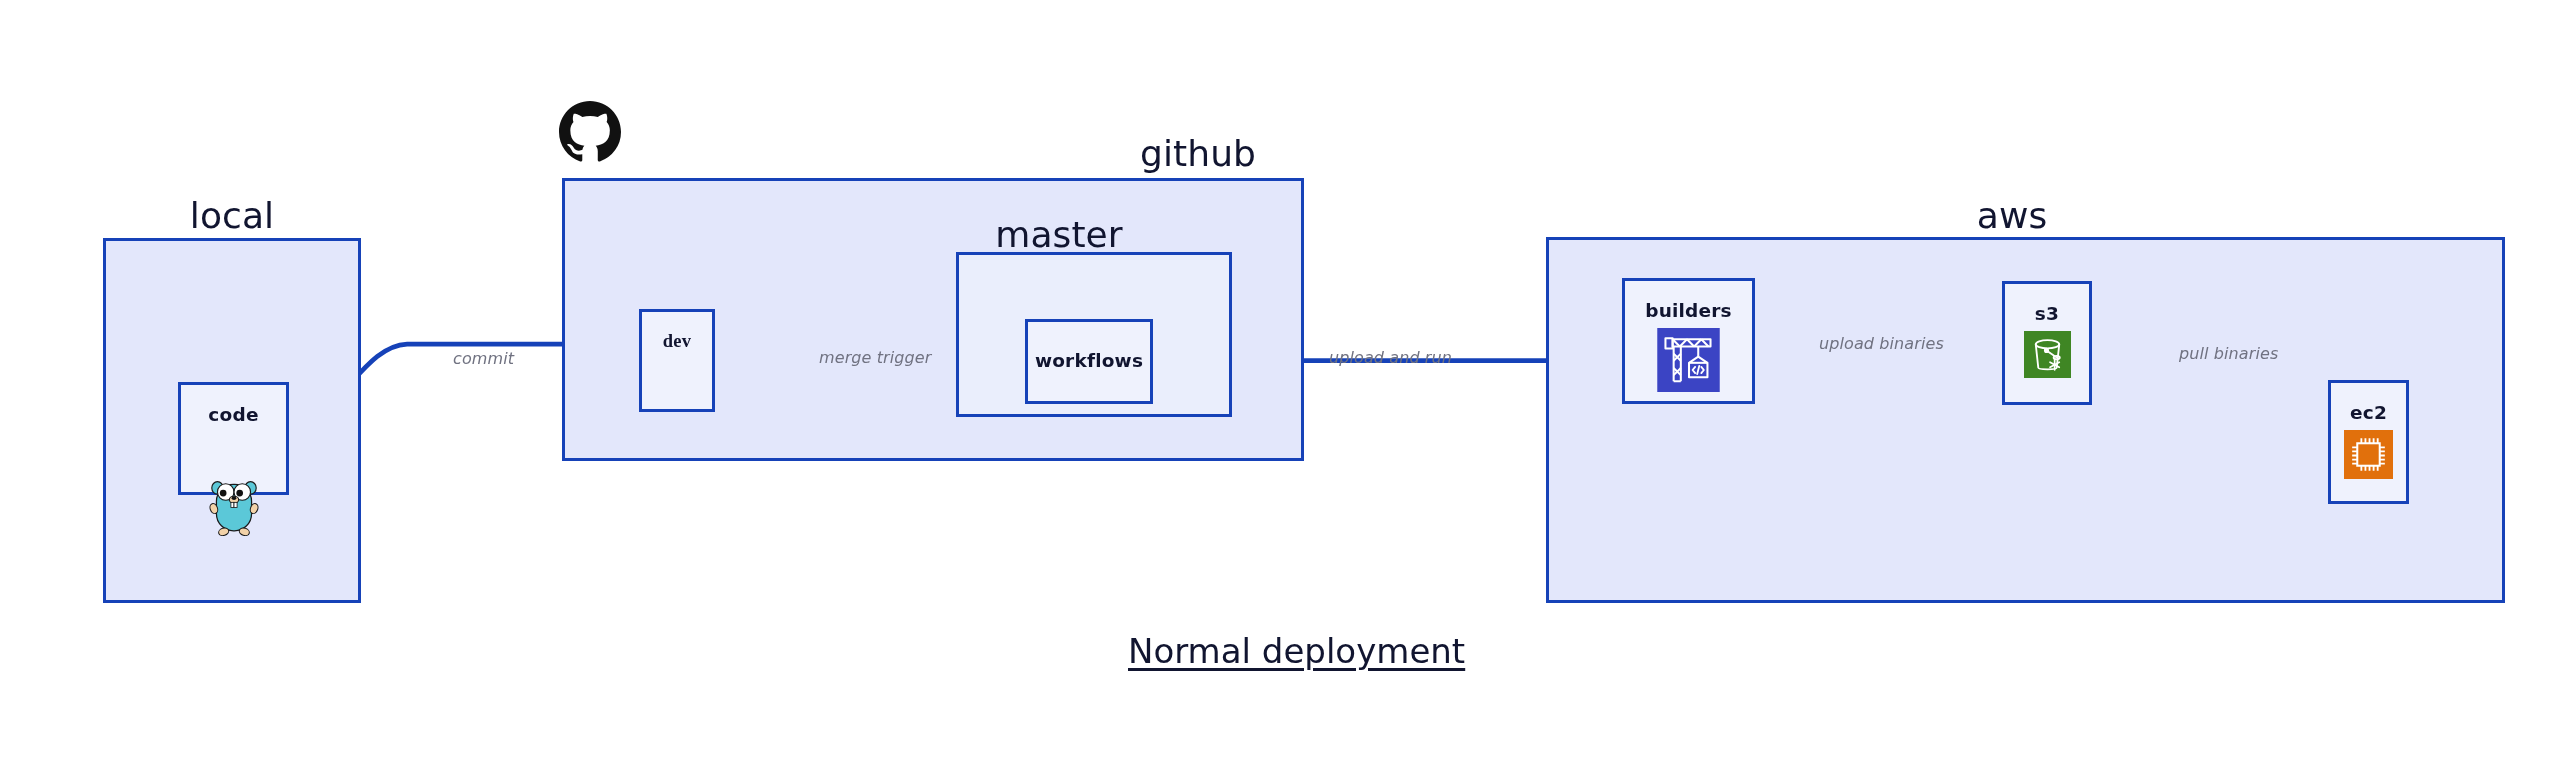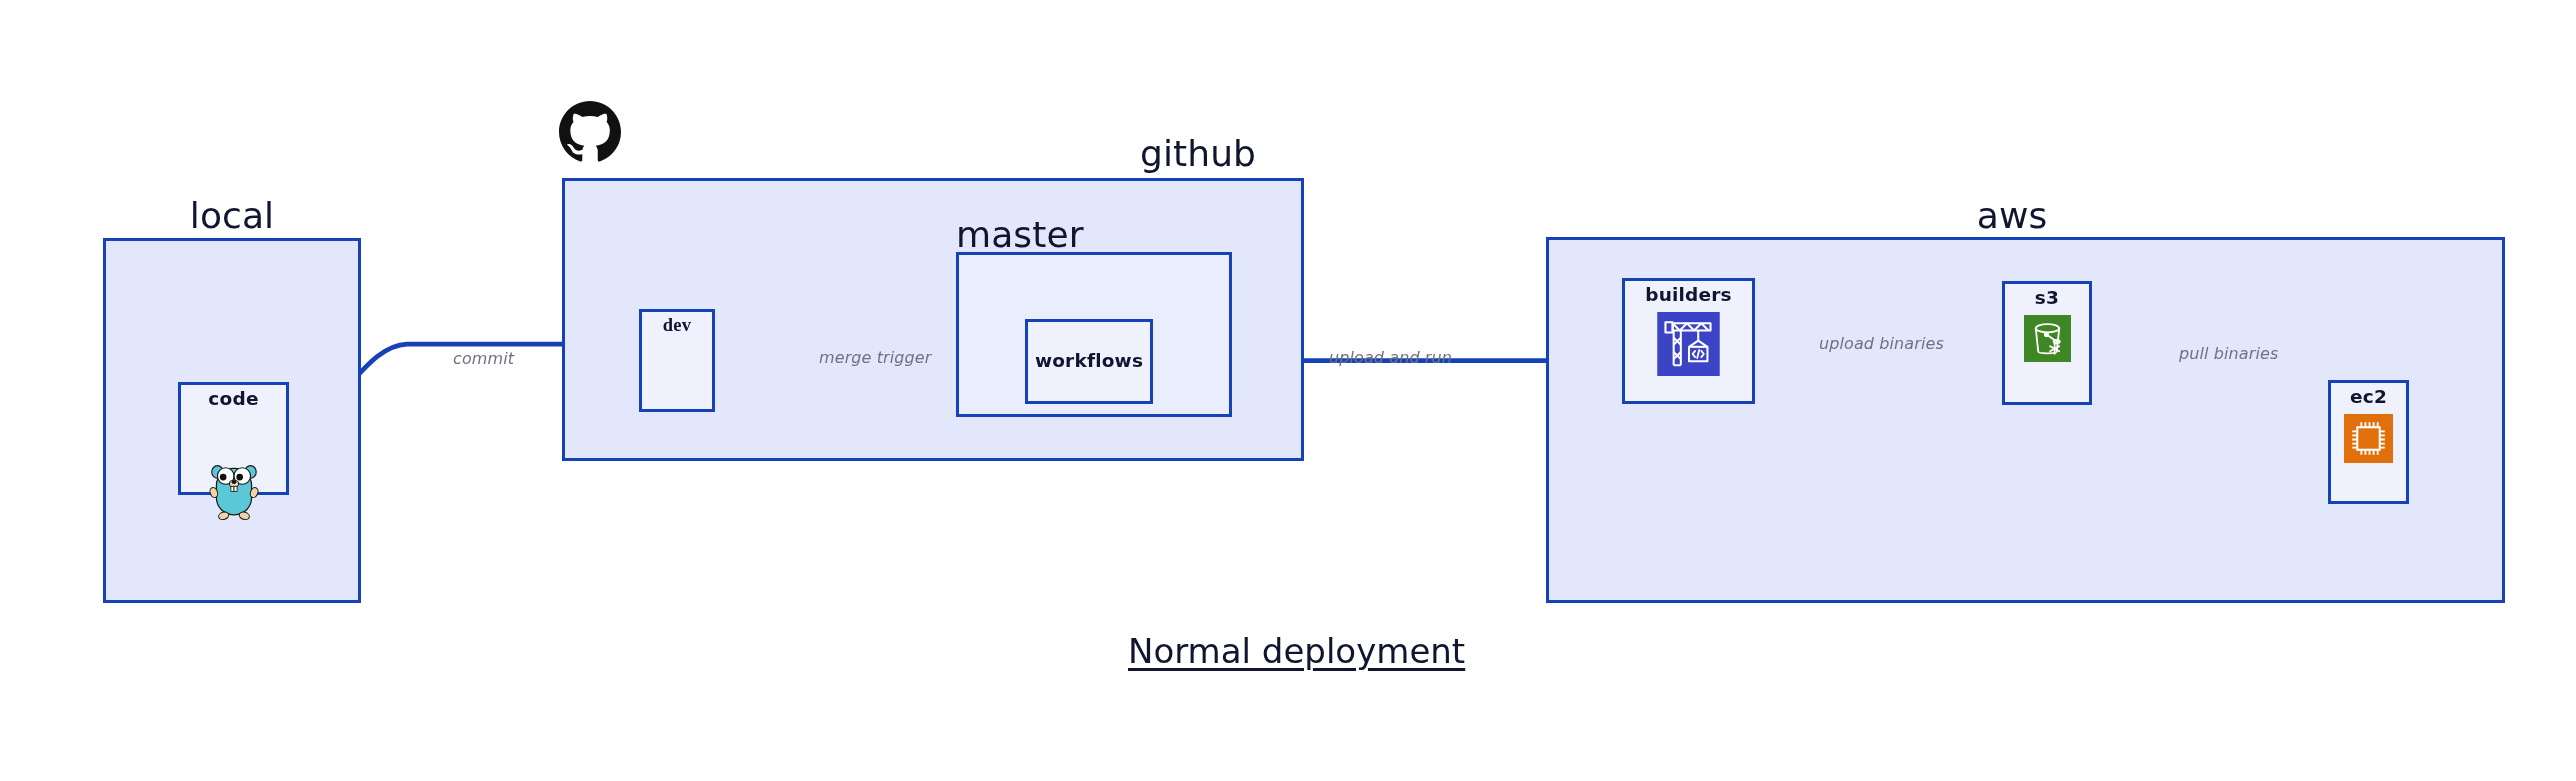--- a/index.html
+++ b/index.html
@@ -52,21 +52,21 @@
     box-sizing: border-box;
     display: flex;
     flex-direction: column;
     align-items: center;
   }
   .node-label {
     color: #111530;
     font-size: 18.5px;
     font-weight: 700;
     white-space: nowrap;
-    margin-top: 3px;
+    margin-top: 19px;
     letter-spacing: 0.2px;
   }
   .node-icon {
     margin-top: 7.2px;
     line-height: 0;
   }
 
   
   .edge-label {
     position: absolute;
@@ -166,21 +166,21 @@
   <div class="github-logo" style="left:559px; top:101px;">
     <svg width="62" height="62" viewBox="0 0 16 16" xmlns="http://www.w3.org/2000/svg">
       <path fill="#111111" d="M8 0C3.58 0 0 3.58 0 8c0 3.54 2.29 6.53 5.47 7.59.4.07.55-.17.55-.38 0-.19-.01-.82-.01-1.49-2.01.37-2.53-.49-2.69-.94-.09-.23-.48-.94-.82-1.13-.28-.15-.68-.52-.01-.53.63-.01 1.08.58 1.23.82.72 1.21 1.87.87 2.33.66.07-.52.28-.87.51-1.07-1.78-.2-3.64-.89-3.64-3.95 0-.87.31-1.59.82-2.15-.08-.2-.36-1.02.08-2.12 0 0 .67-.21 2.2.82.64-.18 1.32-.27 2-.27s1.36.09 2 .27c1.53-1.04 2.2-.82 2.2-.82.44 1.1.16 1.92.08 2.12.51.56.82 1.27.82 2.15 0 3.07-1.87 3.75-3.65 3.95.29.25.54.73.54 1.48 0 1.07-.01 1.93-.01 2.2 0 .21.15.46.55.38A8.013 8.013 0 0 0 16 8c0-4.42-3.58-8-8-8z"></path>
     </svg>
   </div>
 
   <div class="container-label" style="left:1077px; top:133px; width:242px; text-align:center;">github</div>
 
   <div class="container-box" style="left:562px; top:178px; width:742px; height:283px;"></div>
 
-  <div class="container-label" style="left:956px; top:214px; width:206px; text-align:left;">master</div>
+  <div class="container-label" style="left:956px; top:214px; width:206px; text-align:center;">master</div>
 
   <div class="subcontainer-box" style="left:956px; top:252px; width:276px; height:165px;"></div>
 
   <div class="node-box" style="left:639px; top:309px; width:76px; height:103px;font-family:Liberation Serif, serif;">
     <div class="node-label">dev</div>
   </div>
 
   <div class="node-box" style="left:1025px; top:319px; width:128px; height:85px;">
     <div class="node-label" style="margin-top:28px;">workflows</div>
   </div>

